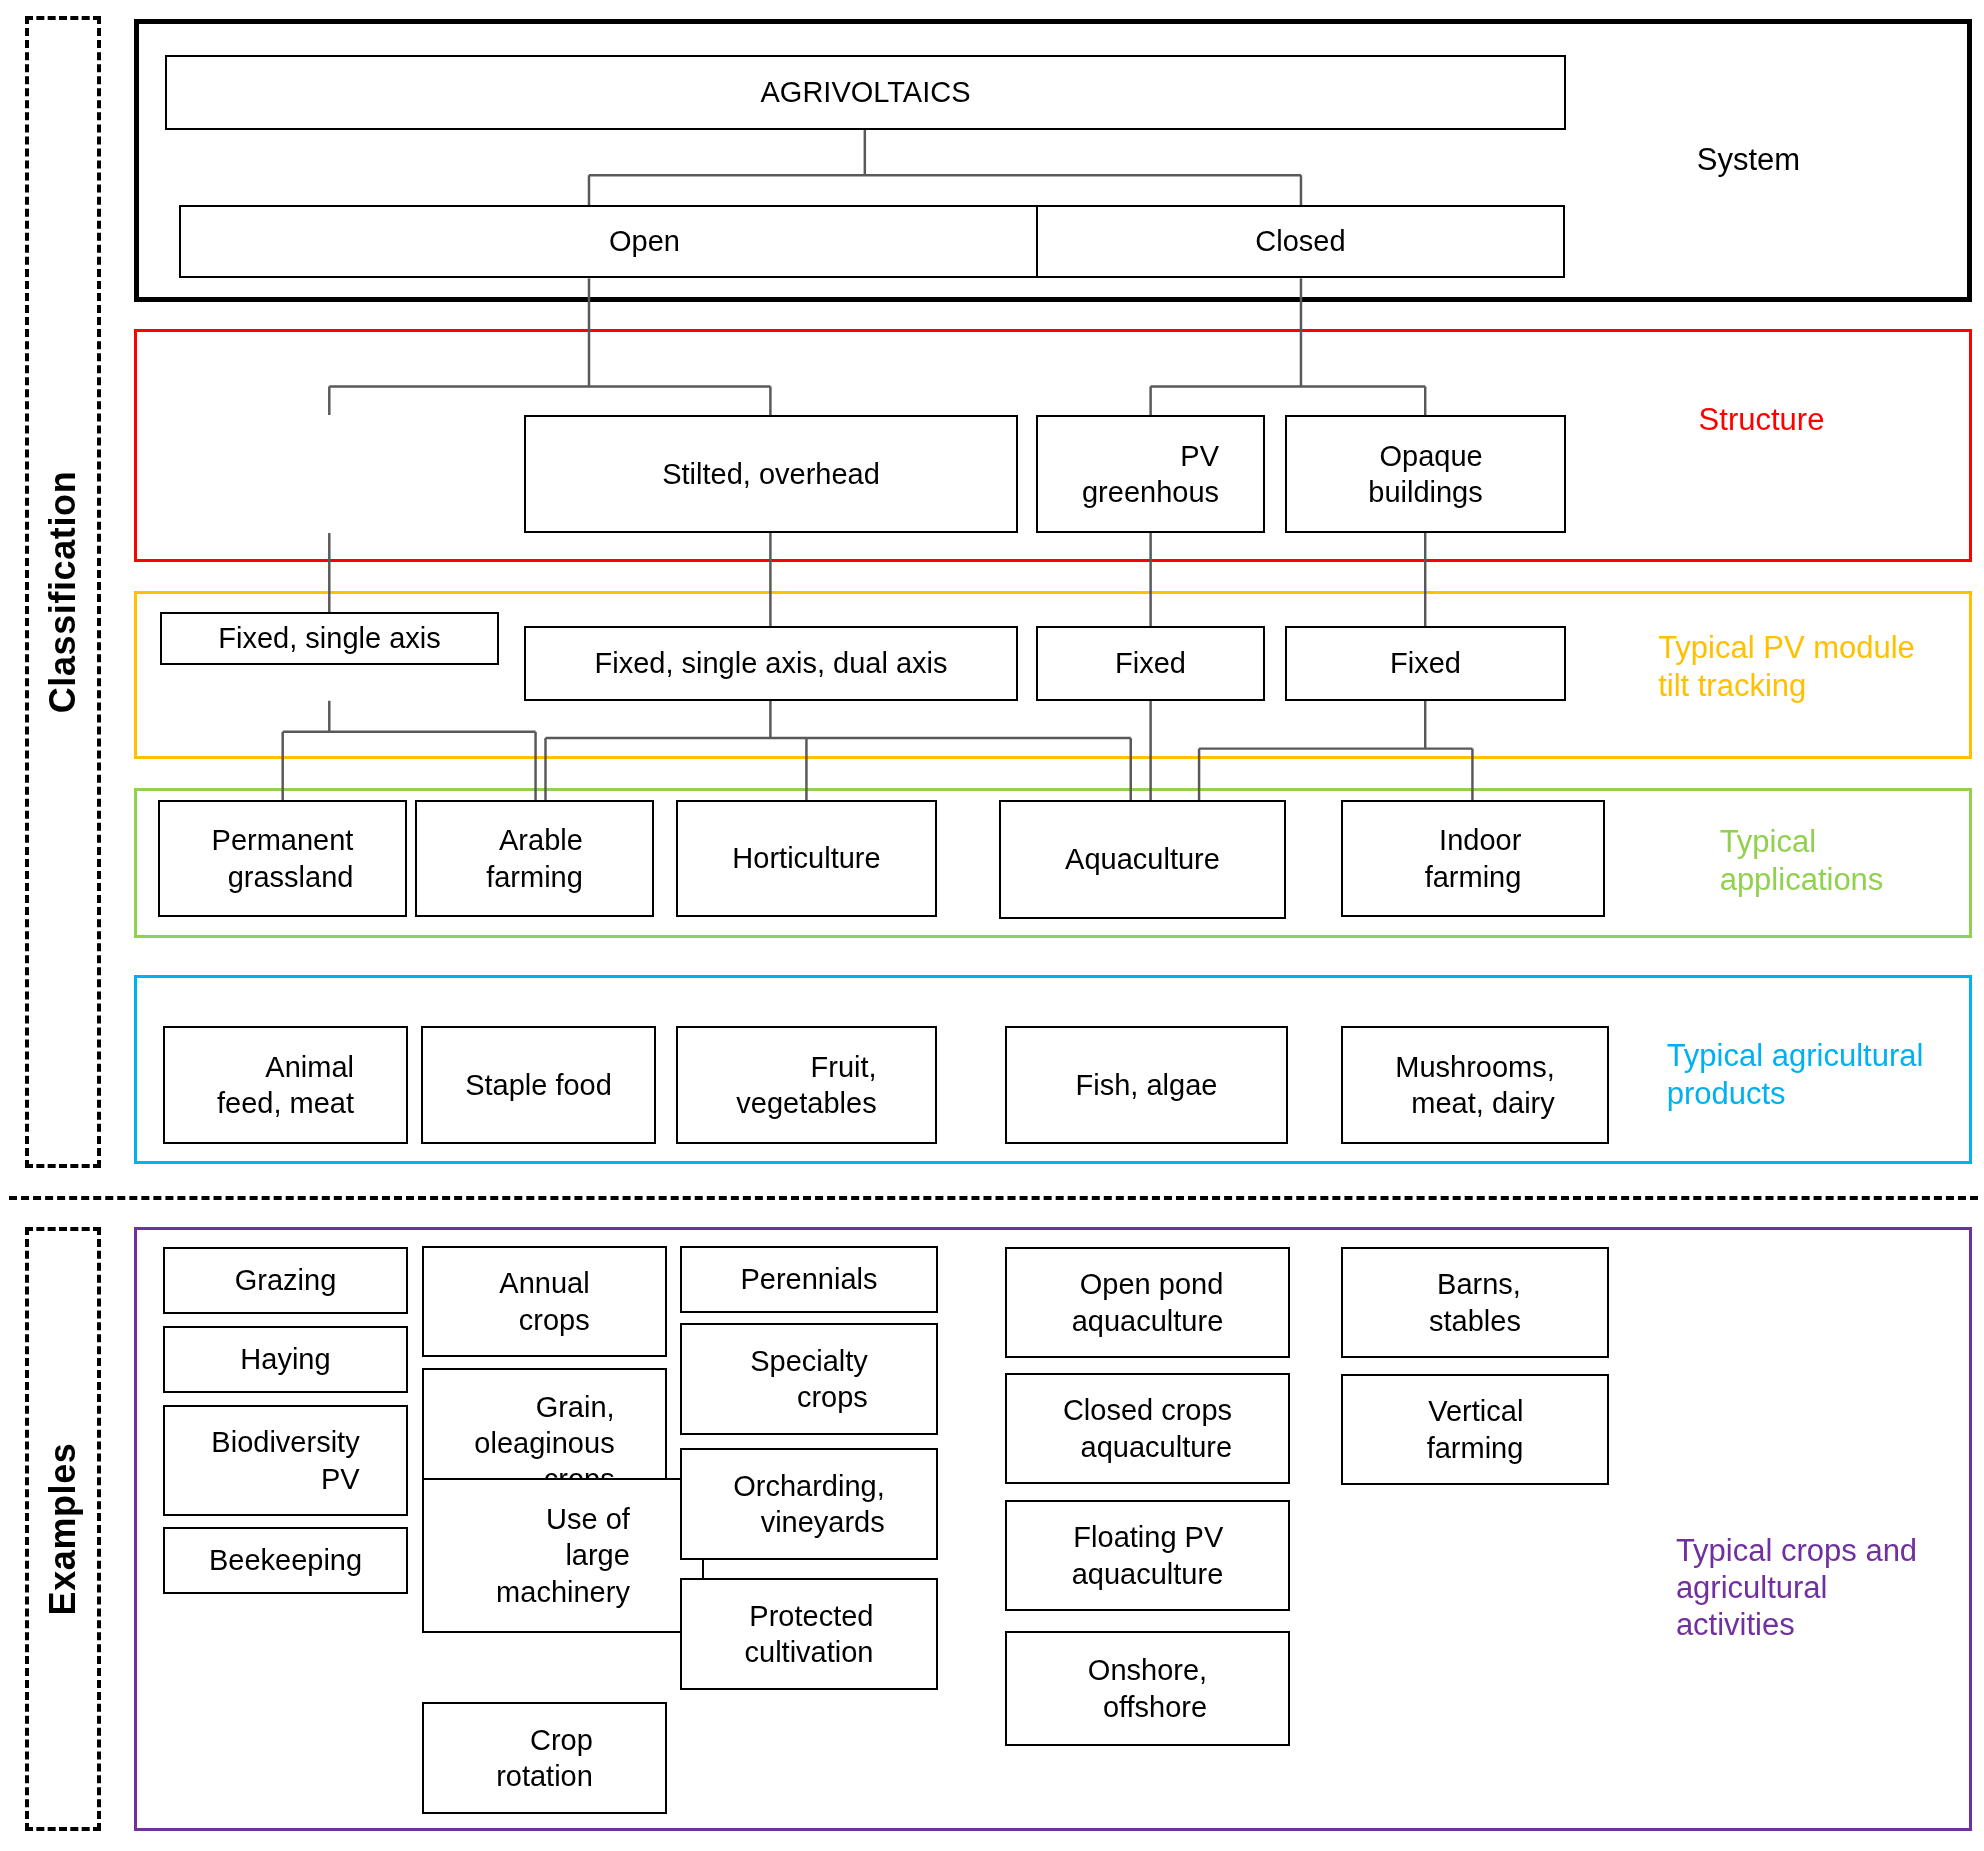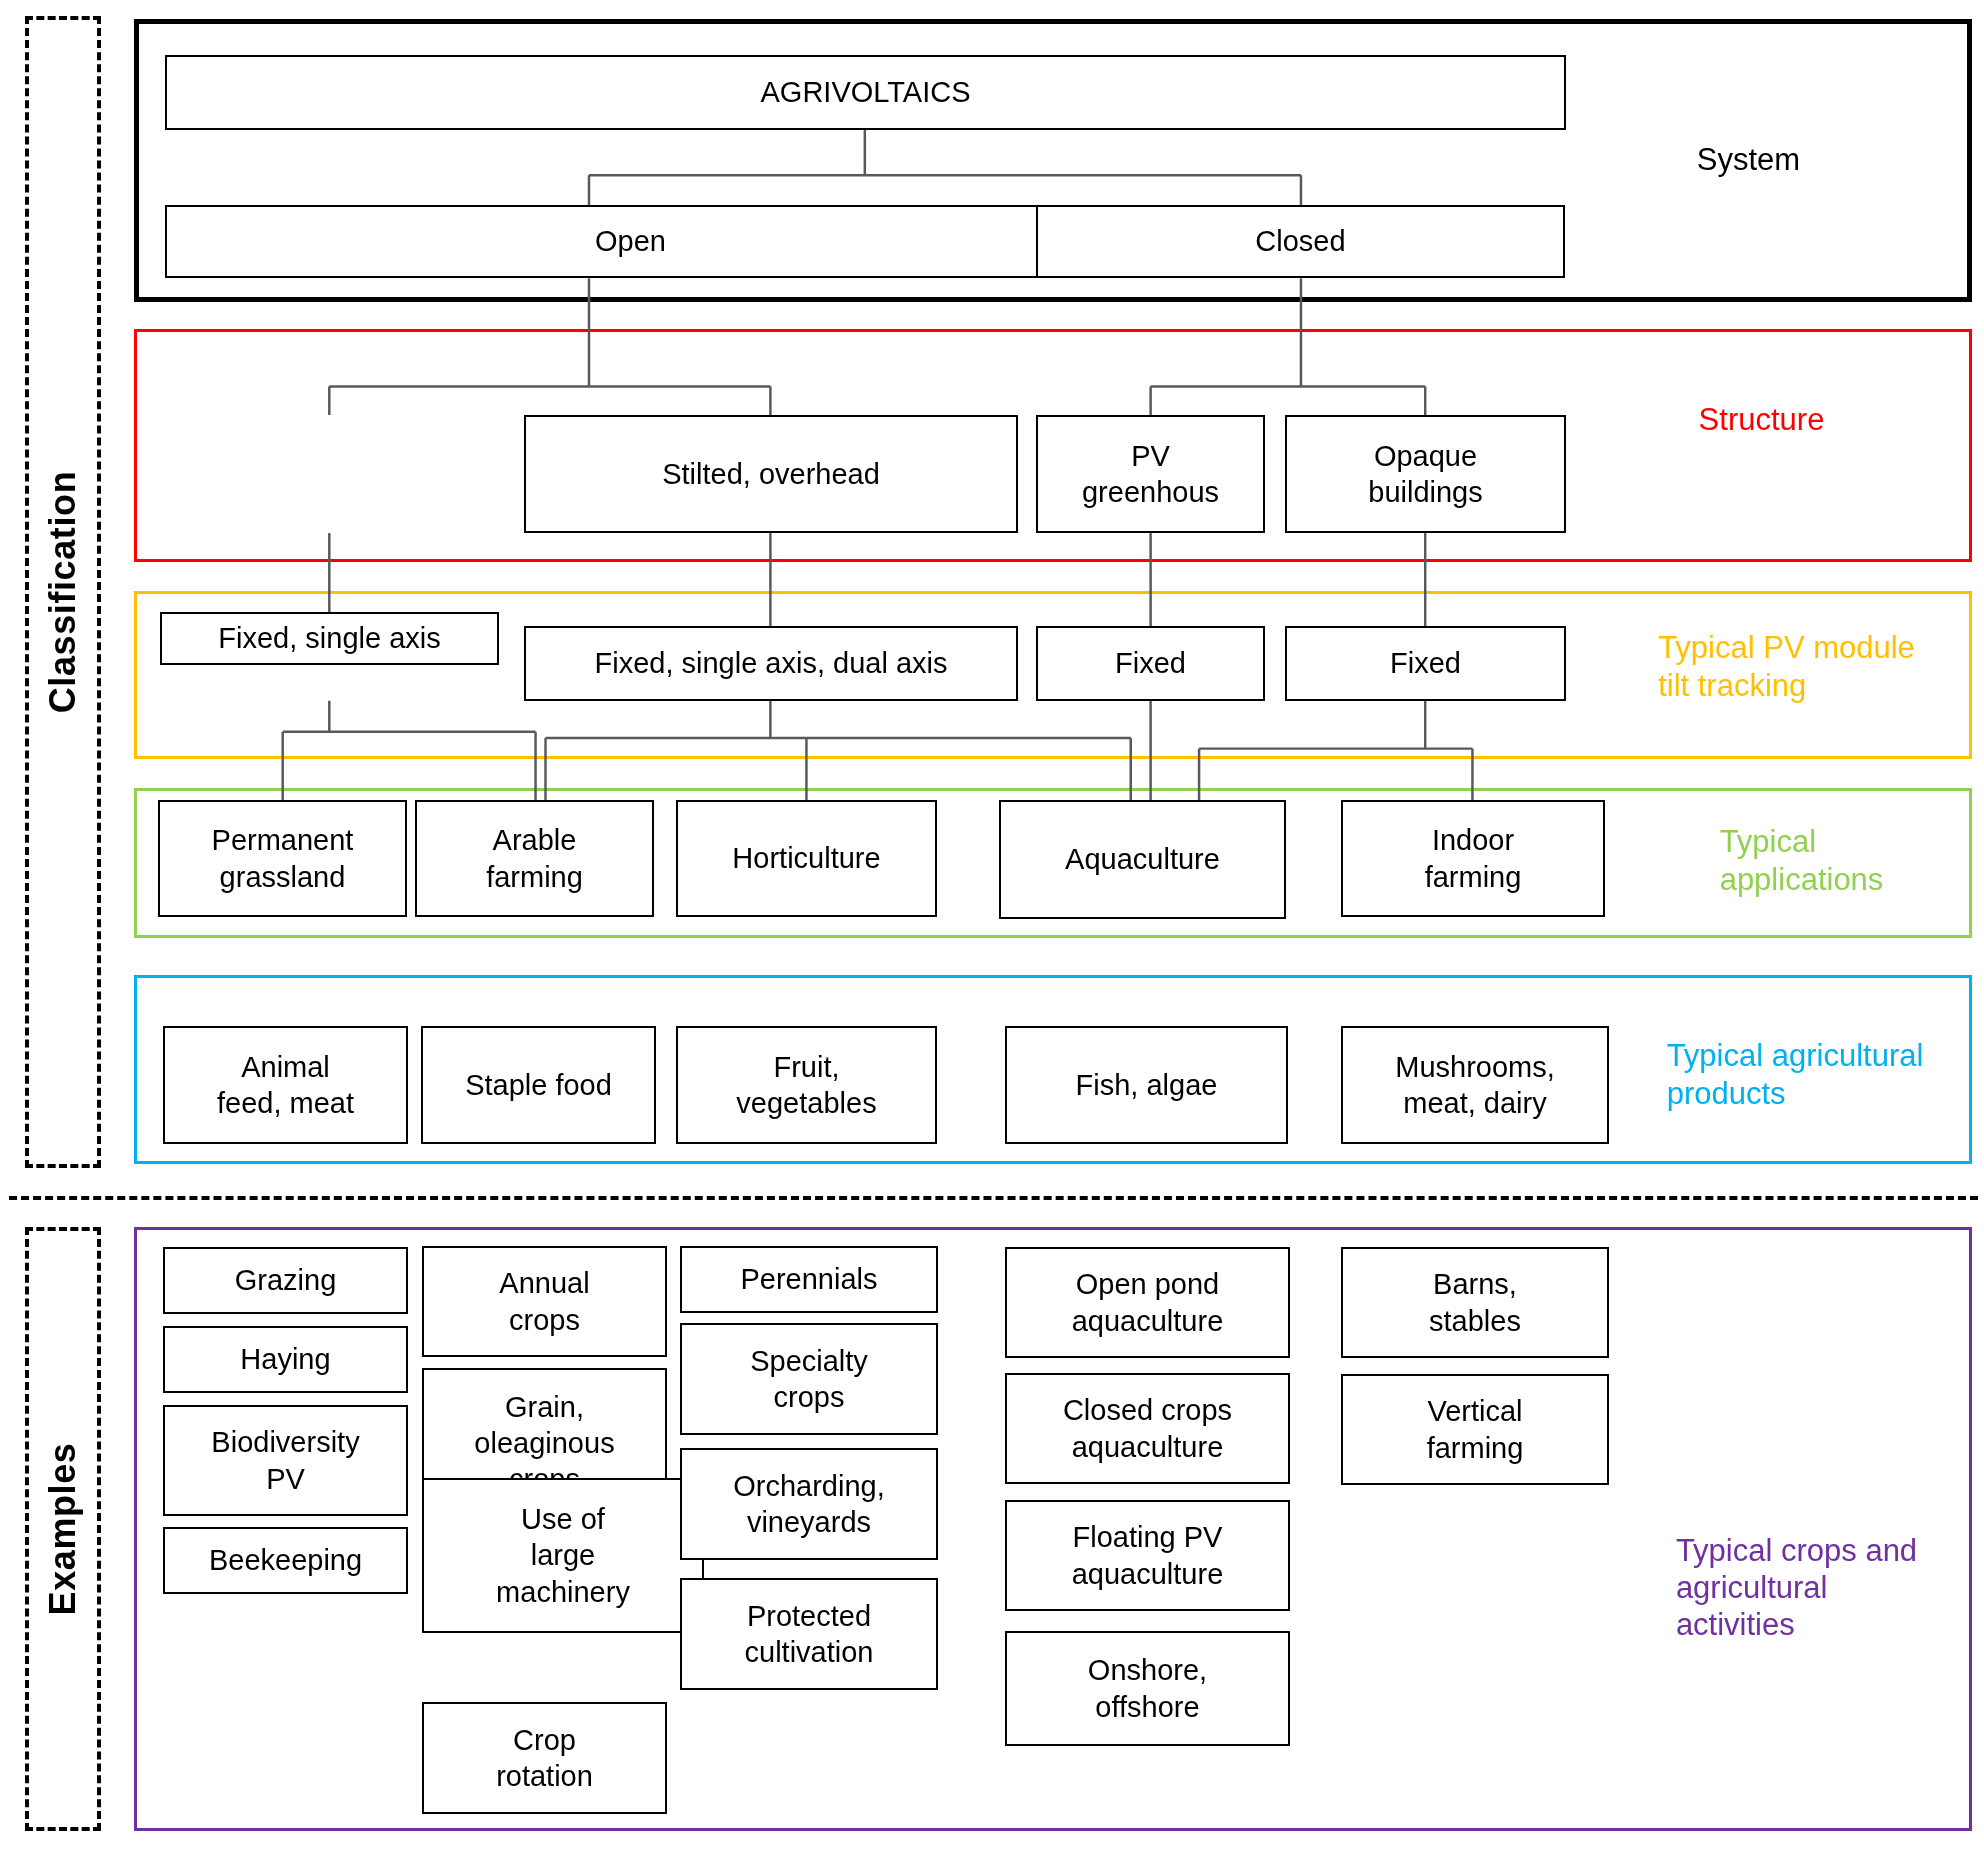--- a/index.html
+++ b/index.html
@@ -12,21 +12,21 @@
   .band-tilt        { border:3.7px solid #FFC000; }
   .band-applications{ border:3.7px solid #92D050; }
   .band-products    { border:3.7px solid #00B0F0; }
   .band-examples    { border:3.7px solid #7030A0; }
 
   svg.connectors { position:absolute; left:0; top:0; z-index:1; }
   svg.connectors line { stroke:#595959; stroke-width:4; }
 
   .node {
     position:absolute; box-sizing:border-box; border:2.5px solid #000; background:#fff;
-    display:flex; align-items:center; justify-content:center; text-align:center;
+    display:flex; align-items:center; justify-content:center; text-align:right;
     white-space:pre-line; font-size:29px; line-height:1.25; z-index:2; padding:20px;
   }
 
   .band-label {
     position:absolute; display:flex; align-items:center; justify-content:center;
     text-align:left; white-space:pre-line; font-size:31px; line-height:1.2; z-index:2;
   }
   .lbl-system { color:#000000; }
   .lbl-structure { color:#FF0000; }
   .lbl-tilt { color:#FFC000; }
@@ -90,21 +90,21 @@
     <div class="side-label">Classification</div>
   </div>
   <div class="side-box" style="left:25px;top:1227px;width:76px;height:604px">
     <div class="side-label">Examples</div>
   </div>
 
   <div class="separator" style="left:9.3px;top:1196px;width:1969px;height:0"></div>
 
   <div class="band band-system" style="left:134px;top:18.6px;width:1838px;height:283px"></div>
   <div class="node" style="left:165px;top:55px;width:1401px;height:75px">AGRIVOLTAICS</div>
-  <div class="node" style="left:165px;top:205px;width:931px;height:73px">Open</div>
+  <div class="node" style="left:179px;top:205px;width:931px;height:73px">Open</div>
   <div class="node" style="left:1036px;top:205px;width:529px;height:73px">Closed</div>
   <div class="band-label lbl-system" style="left:1615px;top:138px;width:267px;height:43px">System</div>
 
   <div class="band band-structure" style="left:134px;top:329px;width:1838px;height:233px"></div>
   <div class="node" style="left:524px;top:415px;width:494px;height:118px">Stilted, overhead</div>
   <div class="node" style="left:1036px;top:415px;width:229px;height:118px">PV
 greenhous</div>
   <div class="node" style="left:1285px;top:415px;width:281px;height:118px">Opaque
 buildings</div>
   <div class="band-label lbl-structure" style="left:1628px;top:398px;width:267px;height:43px">Structure</div>

